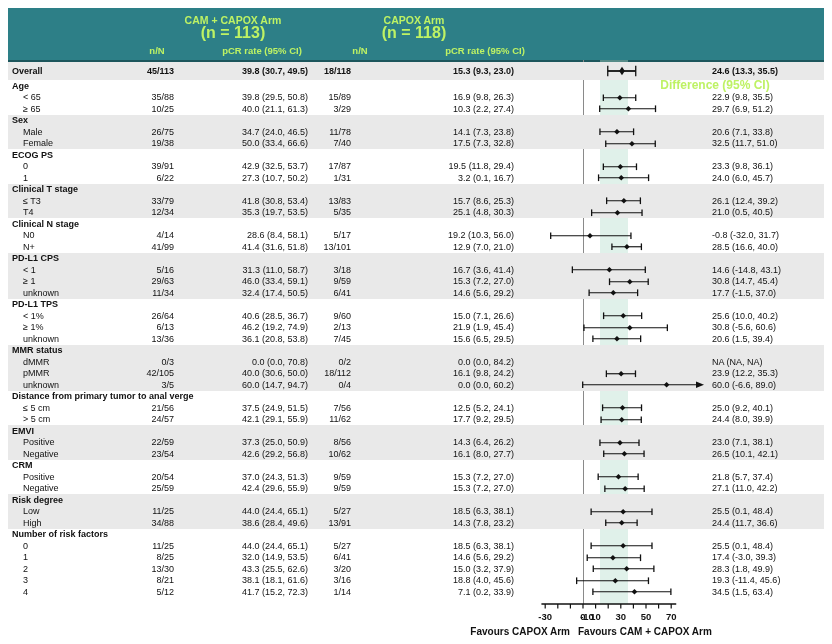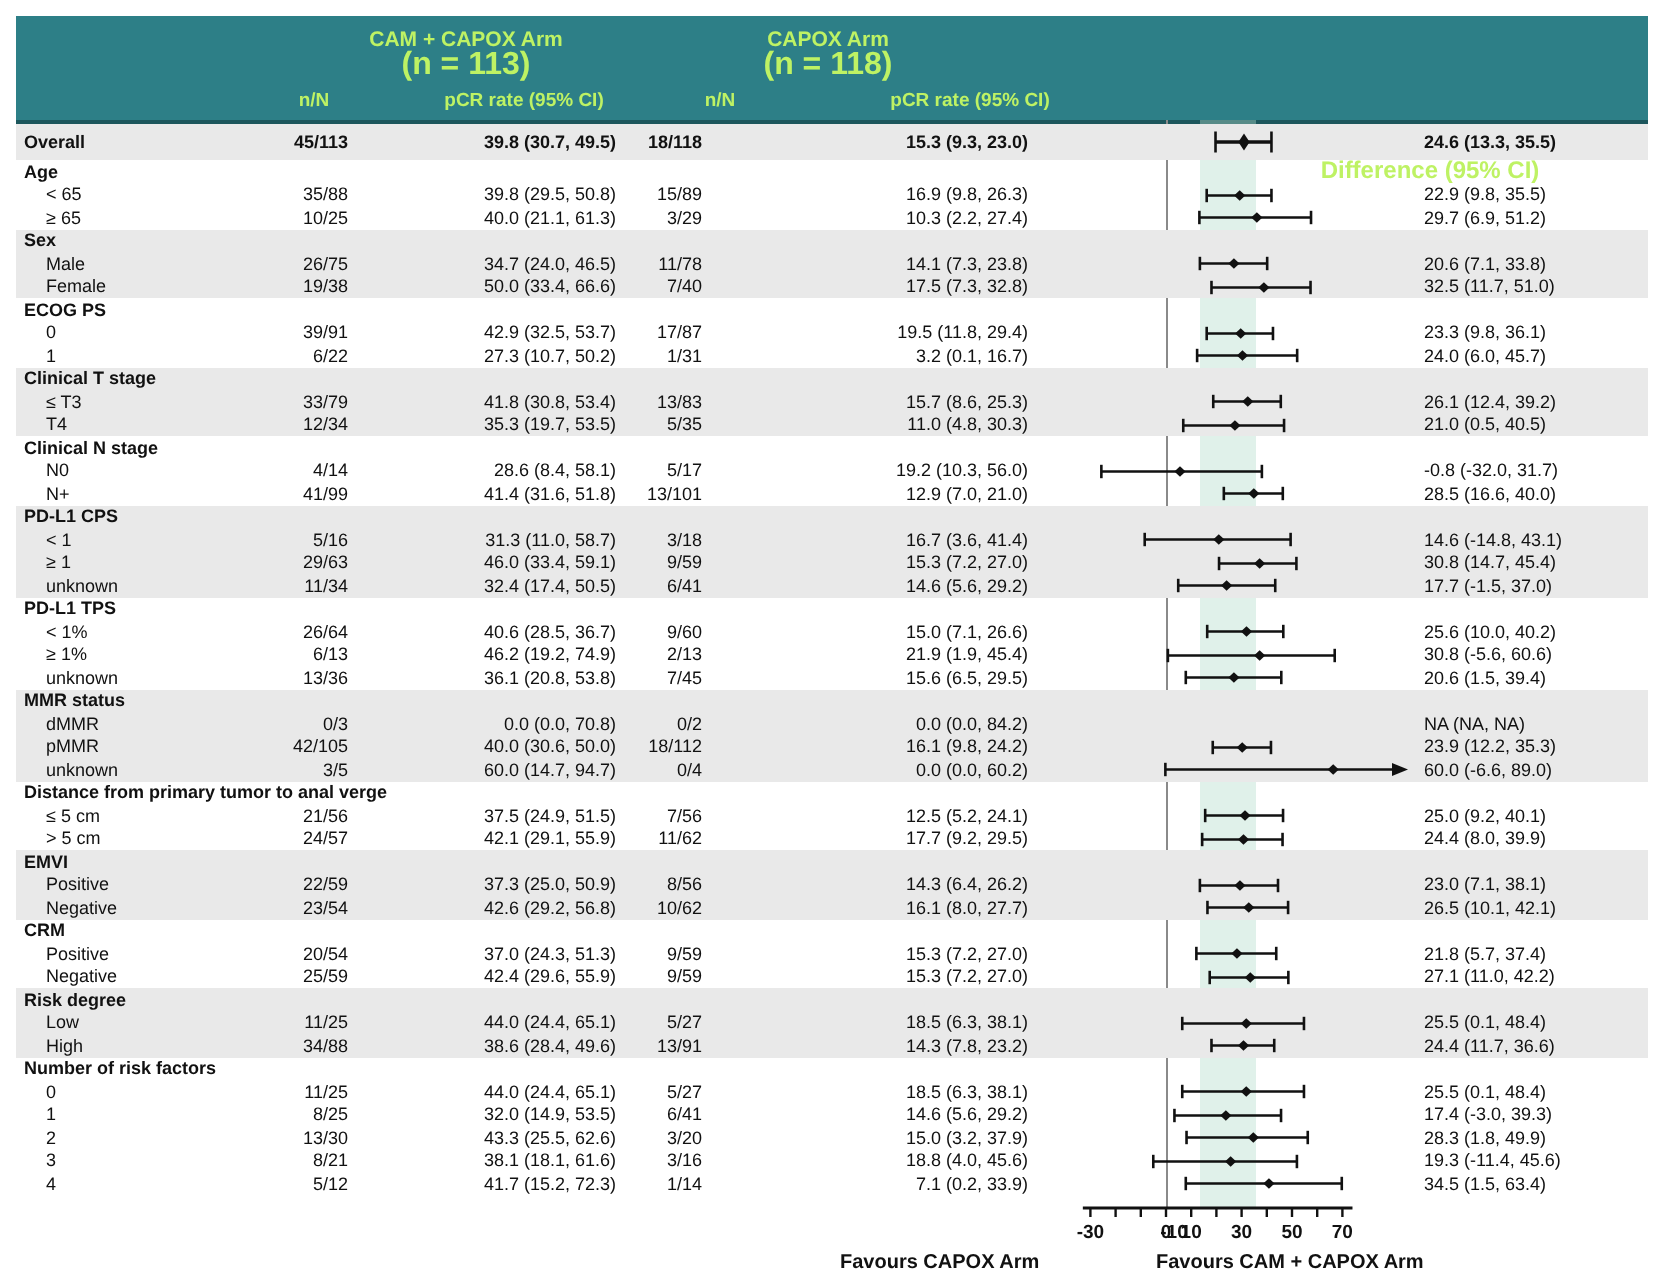--- a/index.html
+++ b/index.html
@@ -38,21 +38,21 @@
   .mint-band{position:absolute;left:600px;top:60px;width:28px;height:544px;
              background:rgba(178,219,202,0.40);z-index:3;pointer-events:none;}
   .zero-line{position:absolute;left:583px;top:60px;width:1px;height:544px;background:#8A8A8A;z-index:2;}
   .rows{z-index:4;}
   .rows .row{position:relative;z-index:4;}
 
   
   .axis{position:absolute;left:512px;top:599px;width:188px;height:12px;z-index:5;}
   .tick-label{position:absolute;top:611px;transform:translateX(-50%);font-size:9.5px;font-weight:bold;z-index:5;}
   .favours{position:absolute;top:626px;font-size:10px;font-weight:bold;white-space:nowrap;z-index:5;}
-  .favours-left{left:420px;width:150px;}
+  .favours-left{left:420px;width:150px;text-align:right;}
   .favours-right{left:578px;}
 </style>
 </head>
 <body>
 
 <div class="figure">
 
   <div class="header">
     <span class="hdr-abs arm-name" style="left:225px">CAM + CAPOX Arm</span>
     <span class="hdr-abs arm-n" style="left:225px">(n = 113)</span>
@@ -216,21 +216,21 @@
               <polygon points="101.086,6 103.886,3.2 106.68599999999999,6 103.886,8.8" fill="#111111"></polygon>
             </svg>
           </div>
           <div class="cell c-diff">26.1 (12.4, 39.2)</div>
         </div>
         <div class="row">
           <div class="cell c-label indent">T4</div>
           <div class="cell c-nn1">12/34</div>
           <div class="cell c-pcr1">35.3 (19.7, 53.5)</div>
           <div class="cell c-nn2">5/35</div>
-          <div class="cell c-pcr2">11.0 (4.8, 30.3)</div>
+          <div class="cell c-pcr2">25.1 (4.8, 30.3)</div>
           <div class="cell c-plot">
             <svg viewBox="0 0 188 12" preserveAspectRatio="none" style="width: 188px; height: 100%; display: block;">
               <line x1="71.63" y1="6" x2="122.03" y2="6" stroke="#111111" stroke-width="1.2"></line>
               <line x1="71.63" y1="2.5" x2="71.63" y2="9.5" stroke="#111111" stroke-width="1.3"></line>
               <line x1="122.03" y1="2.5" x2="122.03" y2="9.5" stroke="#111111" stroke-width="1.3"></line>
               <polygon points="94.66000000000001,6 97.46000000000001,3.2 100.26,6 97.46000000000001,8.8" fill="#111111"></polygon>
             </svg>
           </div>
           <div class="cell c-diff">21.0 (0.5, 40.5)</div>
         </div>

